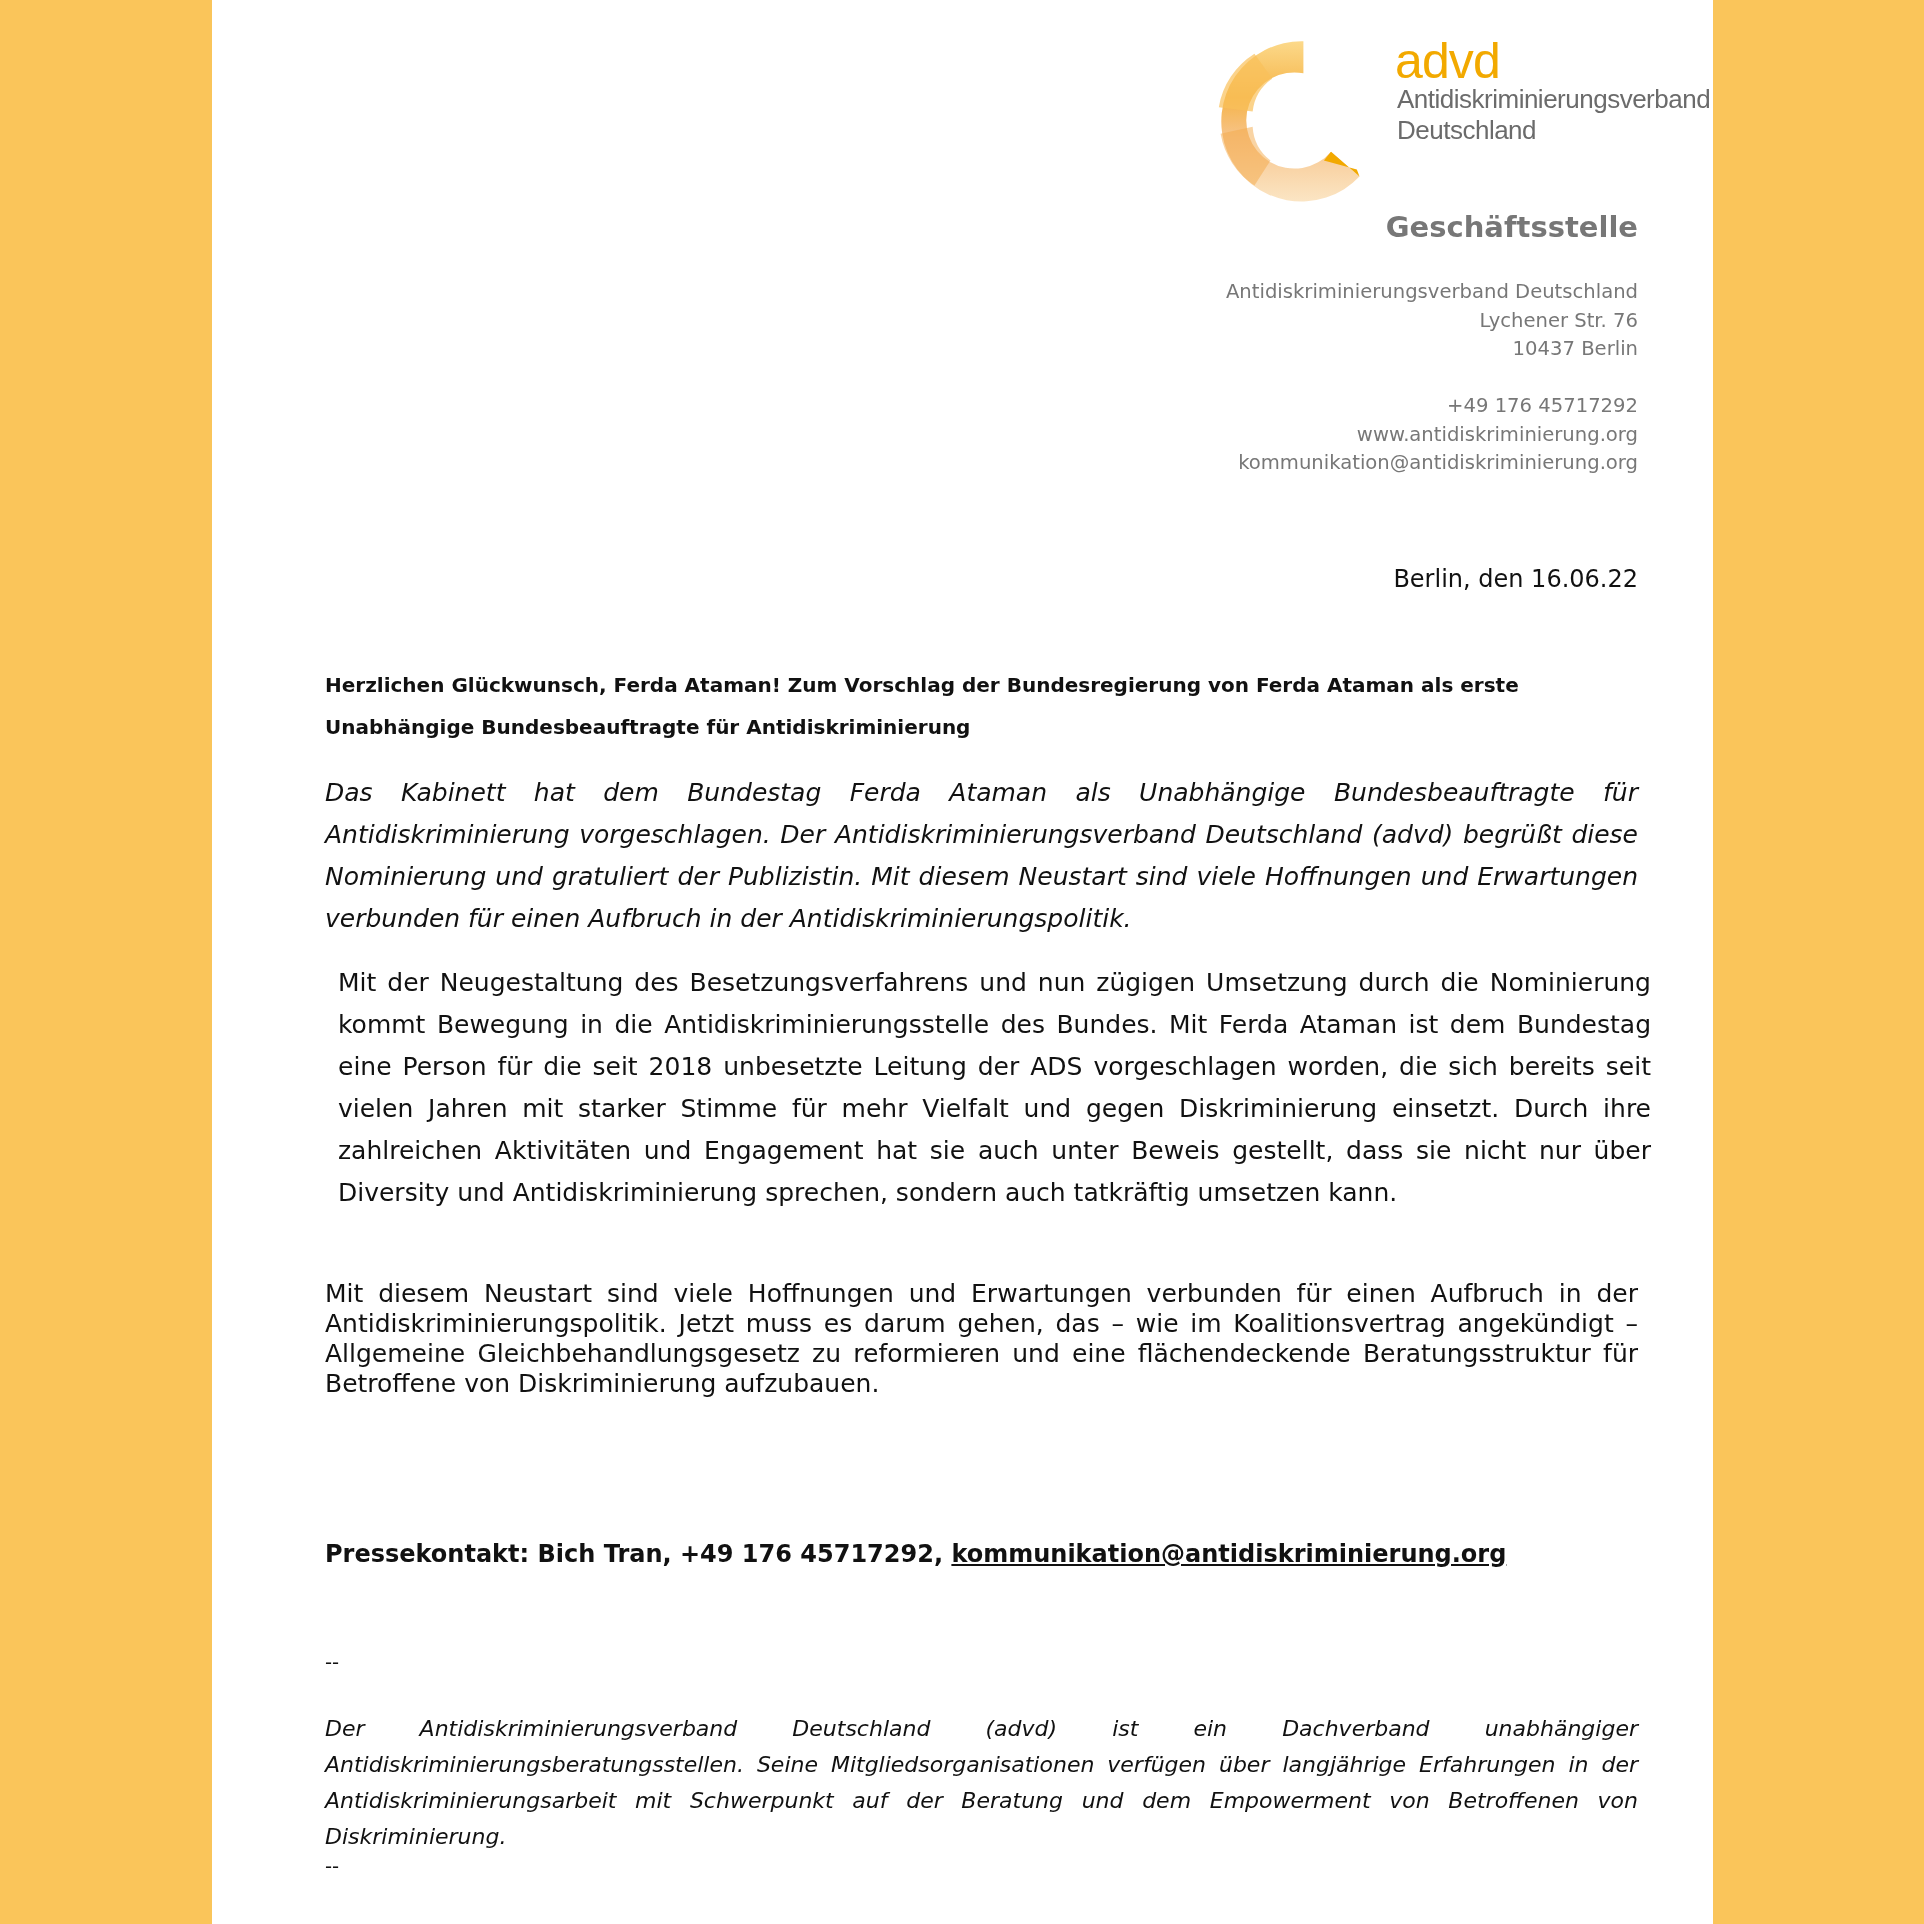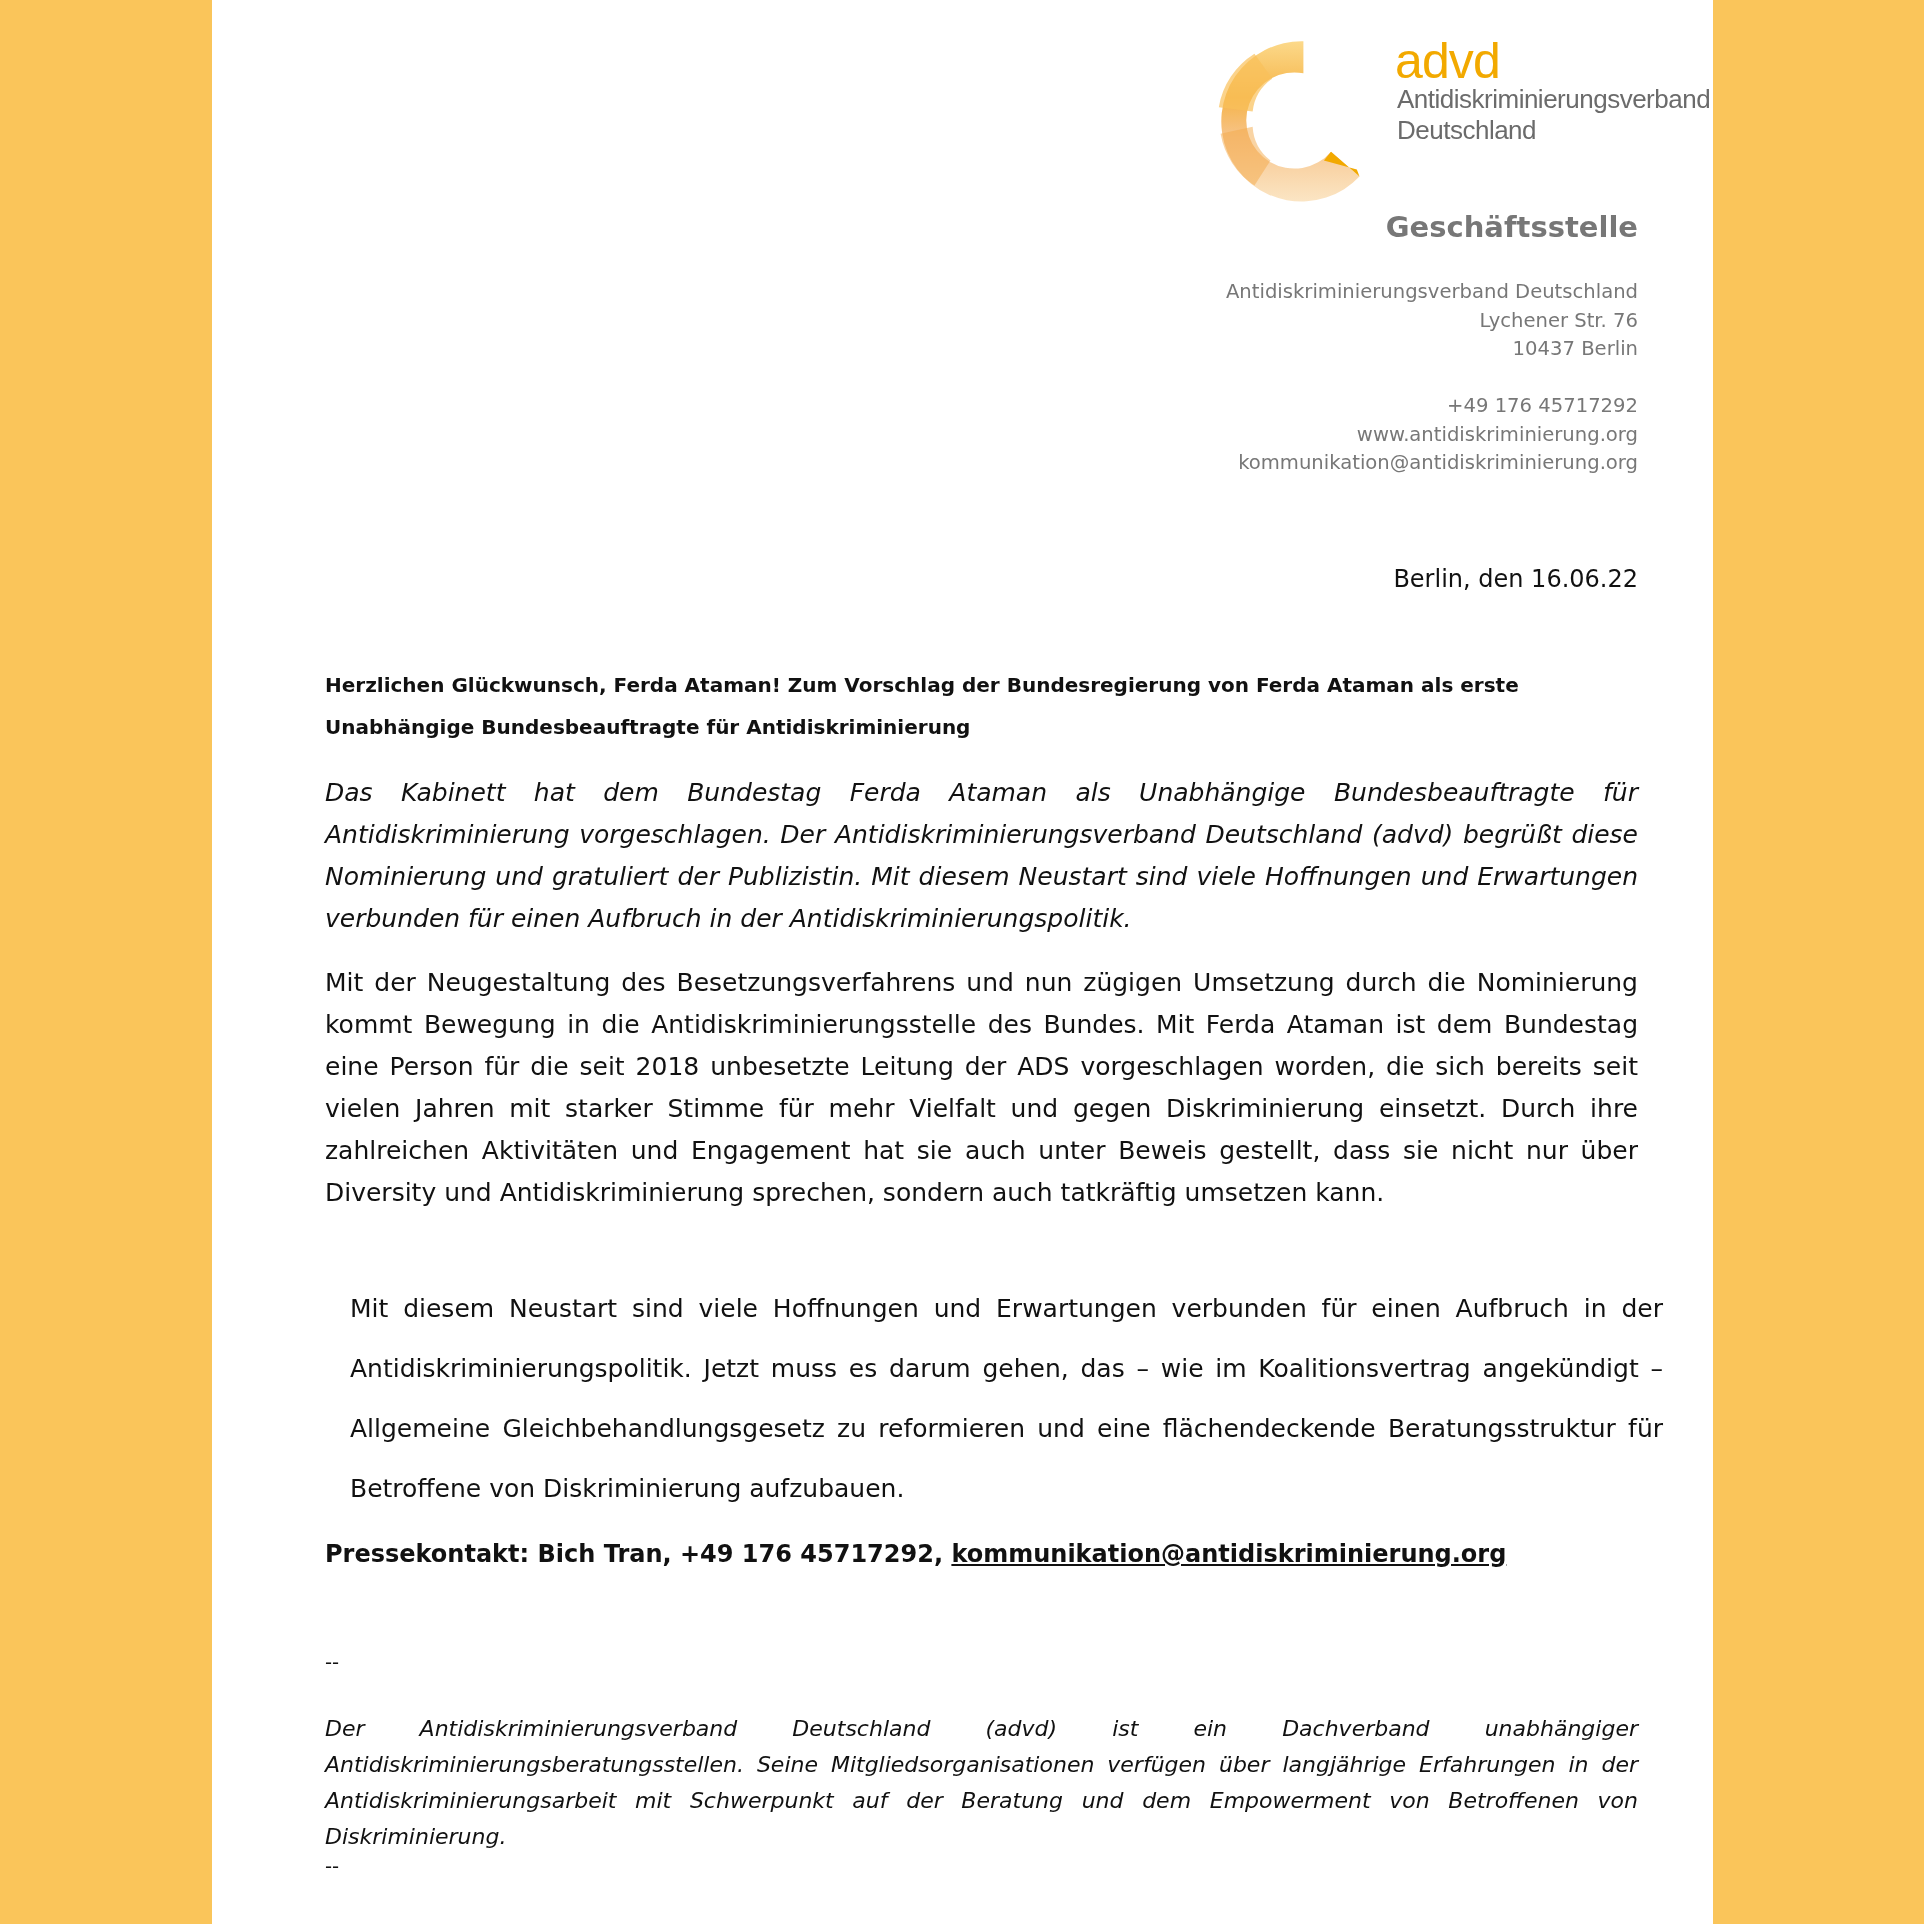--- a/index.html
+++ b/index.html
@@ -51,22 +51,22 @@
   .body-col {
     position:absolute; left:113px; width:1313px;
     font-family:"DejaVu Sans", sans-serif; color:#111;
   }
   .headline {
     top:664px; font-weight:bold; font-size:20px; line-height:42px;
   }
   .lead {
     top:772px; font-style:italic; font-size:25px; line-height:42px; text-align:justify;
   }
-  .para1 { top:962px; font-size:25px; line-height:42px; text-align:justify; }
-  .para2 { top:1279px; font-size:25px; line-height:60px; text-align:justify;margin-left:25px; }
+  .para1 { top:962px; font-size:25px; line-height:42px; text-align:justify;margin-left:13px; }
+  .para2 { top:1279px; font-size:25px; line-height:30px; text-align:justify; }
   .contact {
     top:1533px; font-weight:bold; font-size:24px; line-height:42px;
   }
   .contact a { color:#111; text-decoration:underline; }
   .sep1 { top:1651px; font-size:19.6px; }
   .about {
     top:1711px; font-style:italic; font-size:22px; line-height:36px; text-align:justify;
   }
   .sep2 { top:1855px; font-size:19.6px; }
 </style>

